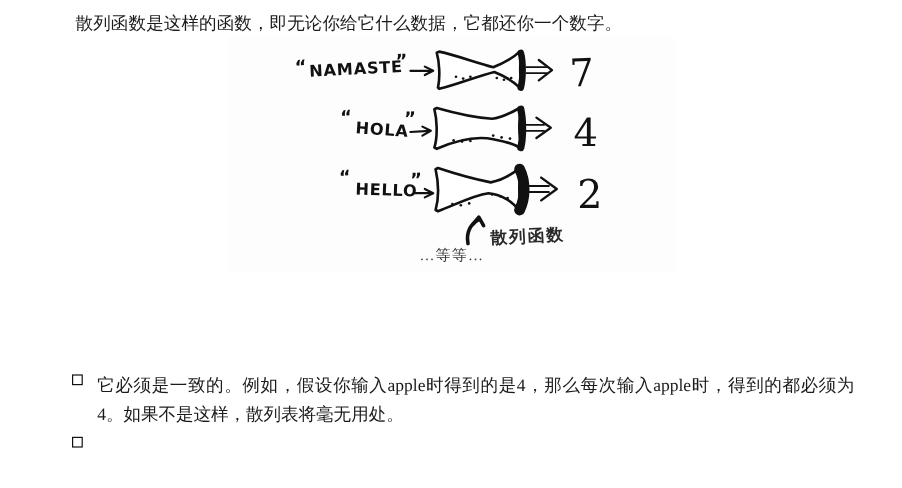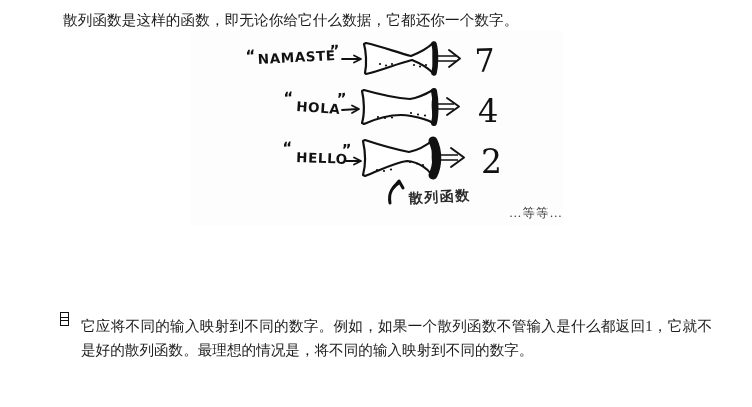--- a/index.html
+++ b/index.html
@@ -85,21 +85,21 @@
     height: 195px;
     background: #fdfdfd;
   }
   .figure svg { display: block; }
 
   .figcaption {
     position: absolute;
     left: 190px;
     top: 205px;
     width: 373px;
-    text-align: right;
+    text-align: center;
     font-size: 12.5px;
     color: #3a3a3a;
     letter-spacing: 1px;
   }
 
   .hand-label {
     font-family: "DejaVu Sans", sans-serif;
   }
 </style>
 </head>
@@ -208,20 +208,20 @@
       <text x="219" y="172" class="hand-label" font-size="14" font-weight="700" letter-spacing="1.5" fill="#2a2a2a" transform="rotate(-3 219 172)">散列函数</text>
     </svg>
   </div>
 
   <div class="figcaption">…等等…</div>
 
 
   <div class="bullets">
     <div class="bullet-item">
       <span class="bullet-mark"></span>
+      <span>它必须是一致的。例如，假设你输入apple时得到的是4，那么每次输入apple时，得到的都必须为4。如果不是这样，散列表将毫无用处。</span>
     </div>
     <div class="bullet-item">
       <span class="bullet-mark"></span>
-      <span>它应将不同的输入映射到不同的数字。例如，如果一个散列函数不管输入是什么都返回1，它就不是好的散列函数。最理想的情况是，将不同的输入映射到不同的数字。</span>
     </div>
   </div>
 
 </div>
 
 </body></html>

